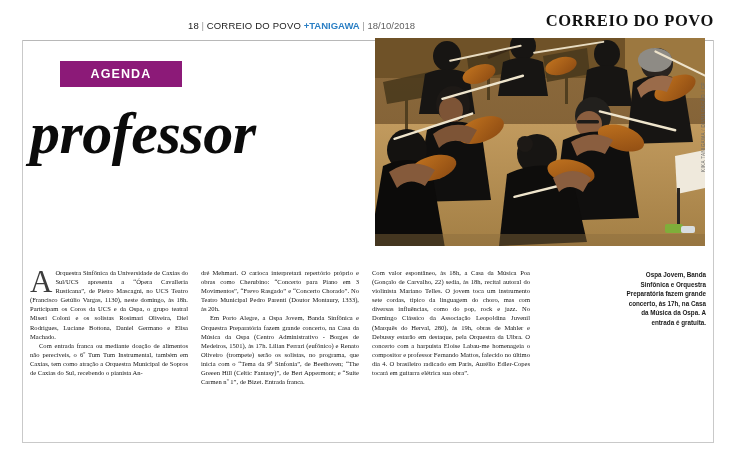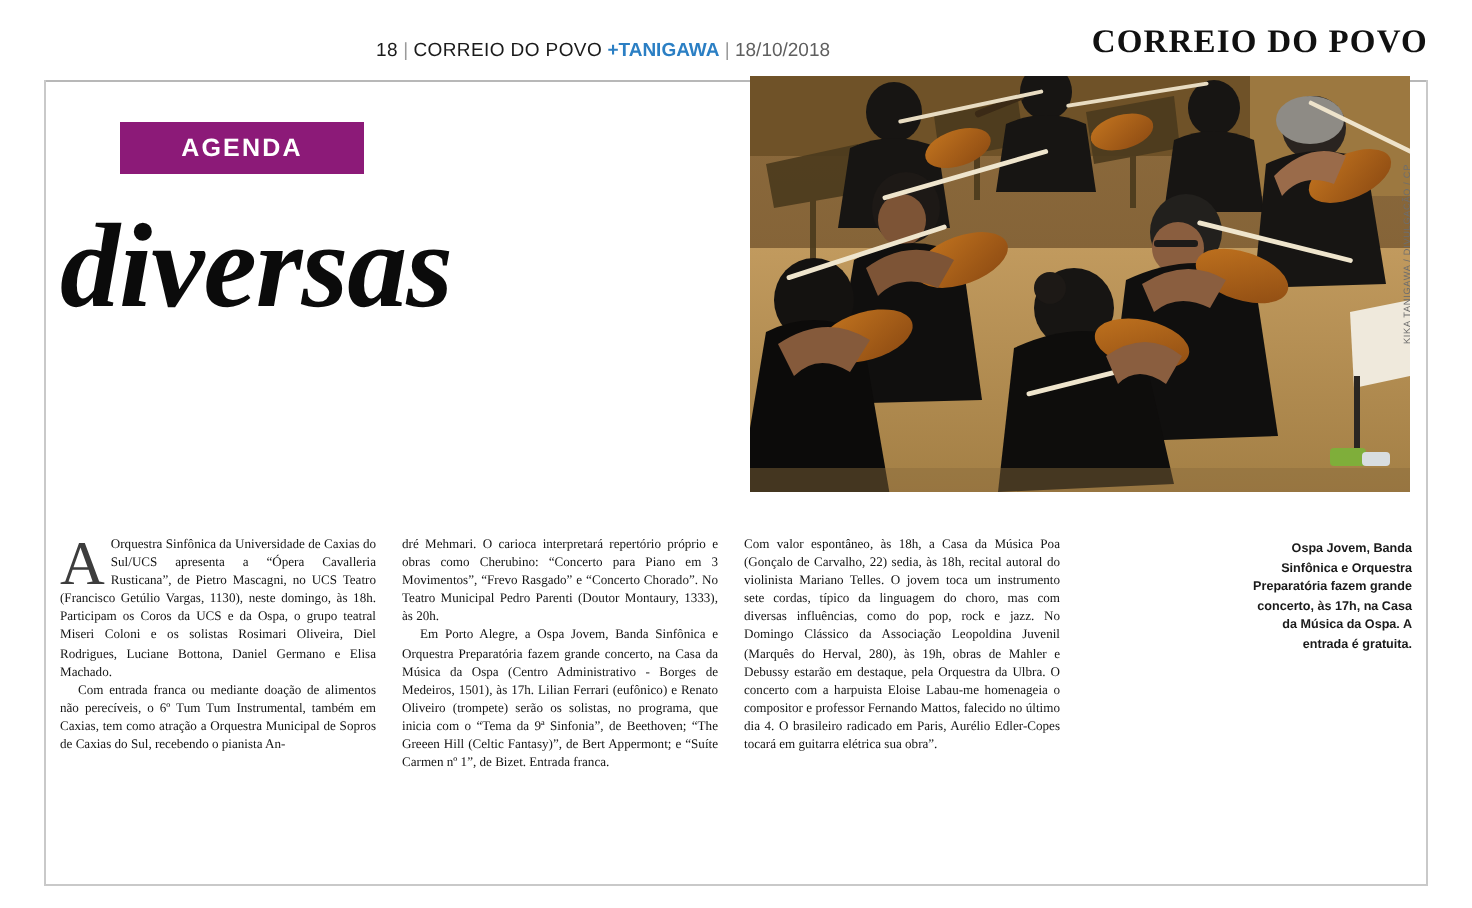--- a/index.html
+++ b/index.html
@@ -170,21 +170,21 @@
   </div>
 
   <div class="masthead">CORREIO DO POVO</div>
 
   <div class="rule-top"></div>
   <div class="rule-left-vert"></div>
   <div class="rule-right-vert"></div>
   <div class="rule-bottom"></div>
 
   <h1 class="headline">
-    <span class="l2">diversas</span>
+    <span class="l2">professor</span>
   </h1>
 
   <div class="photo-wrap">
     <svg class="photo-svg" viewBox="0 0 330 208" preserveAspectRatio="none">
       <defs>
         <linearGradient id="wall" x1="0" y1="0" x2="0" y2="1">
           <stop offset="0" stop-color="#8d6b3d"></stop>
           <stop offset="1" stop-color="#7a5a31"></stop>
         </linearGradient>
         <linearGradient id="floor" x1="0" y1="0" x2="0" y2="1">

